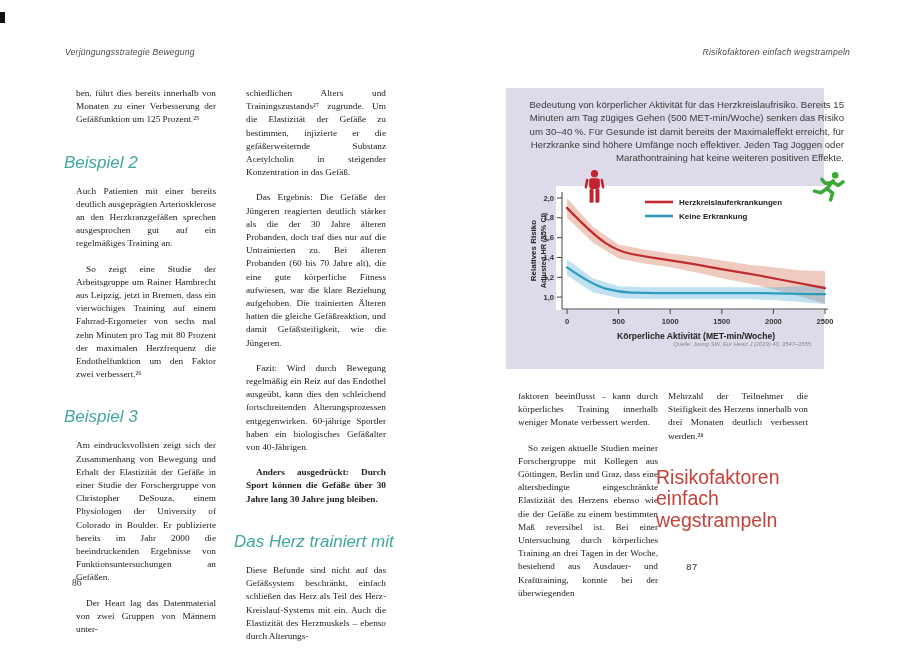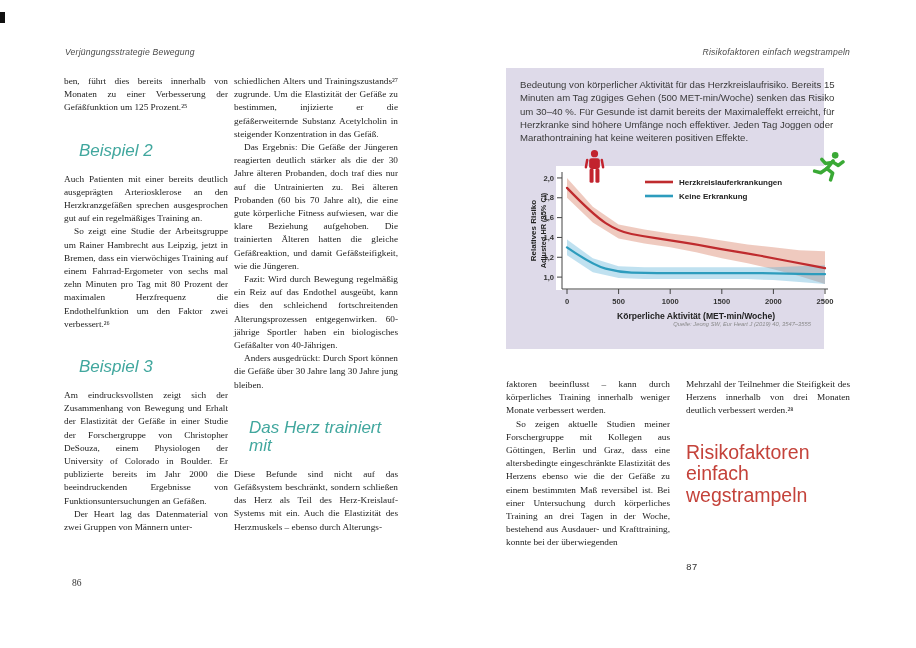--- a/index.html
+++ b/index.html
@@ -6,39 +6,39 @@
   #page{position:relative;width:916px;height:648px;background:#fff;overflow:hidden;
         font-family:"Liberation Serif", serif;color:#222;}
   .edge-mark{position:absolute;left:0;top:12px;width:5px;height:11px;background:#111;}
 
   .running-head{position:absolute;top:47px;font-family:"Liberation Sans",sans-serif;
     font-style:italic;font-size:8.6px;color:#4a4a4a;letter-spacing:.2px;text-align:right;}
   .rh-left{left:65px;}
   .rh-right{left:506px;width:344px;text-align:right;}
 
   .col{position:absolute;width:164px;font-size:9.25px;line-height:13.2px;text-align:justify;}
-  .col p{margin:0;}
+  .col p{margin:12px;}
   .col p.indent{text-indent:10px;}
-  .col p.b{font-weight:normal;}
+  .col p.b{font-weight:bold;}
   .teal-h{font-family:"Liberation Sans",sans-serif;font-style:italic;font-weight:400;
-    color:var(--teal);font-size:17px;line-height:18px;margin:27px 0 13px 15px;text-align:left;}
+    color:var(--teal);font-size:17px;line-height:18px;margin:27px 0 13px 0;text-align:left;}
   .red-h{font-family:"Liberation Sans",sans-serif;font-weight:400;color:var(--redh);
     font-size:19.5px;line-height:21.5px;margin:24px 0 14px 0;text-align:left;}
 
   #col-l1{left:64px;top:75px;}
   #col-l2{left:234px;top:75px;}
   #col-r1{left:506px;top:378px;}
-  #col-r2{left:686px;top:378px;}
+  #col-r2{left:656px;top:378px;}
 
   .pagenum{position:absolute;top:562px;font-size:9.5px;color:#333;}
   #pn-left{left:72px;margin-top:16px;}
   #pn-right{left:686px;width:164px;font-family:Liberation Mono, monospace;}
 
-  #infobox{position:absolute;left:506px;top:68px;width:318px;height:281px;
-    background:var(--boxbg);}
+  #infobox{position:absolute;left:506px;top:88px;width:318px;height:281px;
+    background:var(--boxbg);text-align:right;}
   #infobox .intro{position:absolute;left:14px;top:10px;width:324px;
     font-family:"Liberation Sans",sans-serif;font-size:9.6px;line-height:13.3px;color:#3a3a3a;}
   #chart-svg{position:absolute;left:0;top:80px;}
   .fig-icon{position:absolute;}
   #icon-person{left:77px;top:82px;}
   #icon-runner{left:306px;top:83px;}
   #chart-source{position:absolute;right:13px;top:253px;font-family:"Liberation Sans",sans-serif;
     font-style:italic;font-size:5.8px;color:#8a8a8a;}
 </style>
 </head>
@@ -59,21 +59,21 @@
     <p>Am eindrucksvollsten zeigt sich der Zusammenhang von Bewegung und Erhalt der Elastizität der Gefäße in einer Studie der Forschergruppe von Christopher DeSouza, einem Physiologen der University of Colorado in Boulder. Er publizierte bereits im Jahr 2000 die beeindruckenden Ergebnisse von Funktionsuntersuchungen an Gefäßen.</p>
     <p class="indent">Der Heart lag das Datenmaterial von zwei Gruppen von Männern unter-</p>
   </div>
 
   <div class="col" id="col-l2">
     <p>schiedlichen Alters und Trainingszustands²⁷ zugrunde. Um die Elastizität der Gefäße zu bestimmen, injizierte er die gefäßerweiternde Substanz Acetylcholin in steigender Konzentration in das Gefäß.</p>
     <p class="indent">Das Ergebnis: Die Gefäße der Jüngeren reagierten deutlich stärker als die der 30 Jahre älteren Probanden, doch traf dies nur auf die Untrainierten zu. Bei älteren Probanden (60 bis 70 Jahre alt), die eine gute körperliche Fitness aufwiesen, war die klare Beziehung aufgehoben. Die trainierten Älteren hatten die gleiche Gefäßreaktion, und damit Gefäßsteifigkeit, wie die Jüngeren.</p>
     <p class="indent">Fazit: Wird durch Bewegung regelmäßig ein Reiz auf das Endothel ausgeübt, kann dies den schleichend fortschreitenden Alterungsprozessen entgegenwirken. 60-jährige Sportler haben ein biologisches Gefäßalter von 40-Jährigen.</p>
     <p class="indent b">Anders ausgedrückt: Durch Sport können die Gefäße über 30 Jahre lang 30 Jahre jung bleiben.</p>
     <h2 class="teal-h">Das Herz trainiert mit</h2>
-    <p>Diese Befunde sind nicht auf das Gefäßsystem beschränkt, sondern schließen das Herz als Teil des Herz-Kreislauf-Systems mit ein. Auch die Elastizität des Herzmuskels – ebenso durch Alterungs-</p>
+    <p>Diese Befunde sind nicht auf das Gefäßsystem beschränkt, einfach schließen das Herz als Teil des Herz-Kreislauf-Systems mit ein. Auch die Elastizität des Herzmuskels – ebenso durch Alterungs-</p>
   </div>
 
   <div id="infobox">
     <div class="intro">Bedeutung von körperlicher Aktivität für das Herzkreislaufrisiko. Bereits 15 Minuten am Tag zügiges Gehen (500 MET-min/Woche) senken das Risiko um 30–40 %. Für Gesunde ist damit bereits der Maximaleffekt erreicht, für Herzkranke sind höhere Umfänge noch effektiver. Jeden Tag Joggen oder Marathontraining hat keine weiteren positiven Effekte.</div>
 
     <svg id="chart-svg" width="350" height="198" viewBox="0 0 350 198">
         <rect x="50" y="18" width="272" height="124" fill="#ffffff"></rect>
         <defs>
           <clipPath id="panelClip">
             <rect x="50" y="18" width="272" height="124"></rect>

